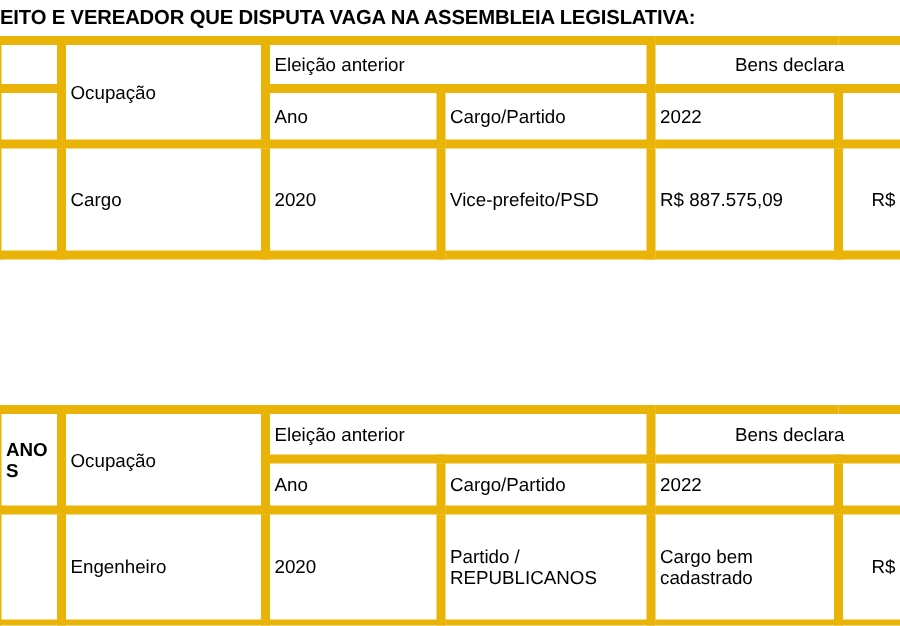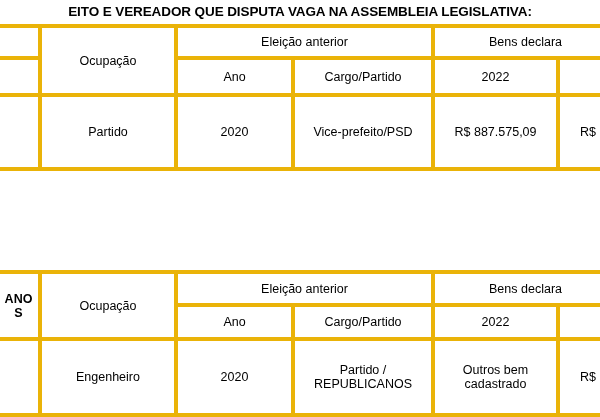--- a/index.html
+++ b/index.html
@@ -25,34 +25,32 @@
   .heading {
     position: absolute;
     left: 0px;
     top: 4px;
     width: 600px;
     font-size: 13.5px;
     font-weight: bold;
     letter-spacing: -0.1px;
     white-space: nowrap;
     overflow: hidden;
-    text-align: center;
   }
 
   
   table.doc-table {
     position: absolute;
     border-collapse: collapse;
     table-layout: fixed;
     font-size: 12.5px;
     background: #ffffff;
   }
   table.doc-table td {
-    border: 4px solid #eab308;
-    text-align: center;
+    border: 6px solid #eab308;
     vertical-align: middle;
     padding: 2px 3px;
     line-height: 1.12;
     word-wrap: break-word;
     overflow-wrap: break-word;
   }
   td.no-left  { border-left: none; }
   td.no-right { border-right: none; }
   td.blank {
     border: none;
@@ -111,21 +109,21 @@
       </tr>
       <tr class="r2">
         <td class="blank no-left"></td>
         <td>Ano</td>
         <td>Cargo/Partido</td>
         <td>2022</td>
         <td class="no-right cut-right"></td>
       </tr>
       <tr class="r3">
         <td class="no-left"></td>
-        <td>Partido</td>
+        <td>Cargo</td>
         <td>2020</td>
         <td>Vice-prefeito/PSD</td>
         <td>R$ 887.575,09</td>
         <td class="no-right cut-right">R$</td>
       </tr>
     </tbody>
   </table>
 
   <table id="table-two" class="doc-table">
     <colgroup>
@@ -147,19 +145,19 @@
         <td>Ano</td>
         <td>Cargo/Partido</td>
         <td>2022</td>
         <td class="no-right cut-right"></td>
       </tr>
       <tr class="r3">
         <td class="no-left"></td>
         <td>Engenheiro</td>
         <td>2020</td>
         <td>Partido / REPUBLICANOS</td>
-        <td>Outros bem cadastrado</td>
+        <td>Cargo bem cadastrado</td>
         <td class="no-right cut-right">R$</td>
       </tr>
     </tbody>
   </table>
 
 </div>
 
 </body></html>

